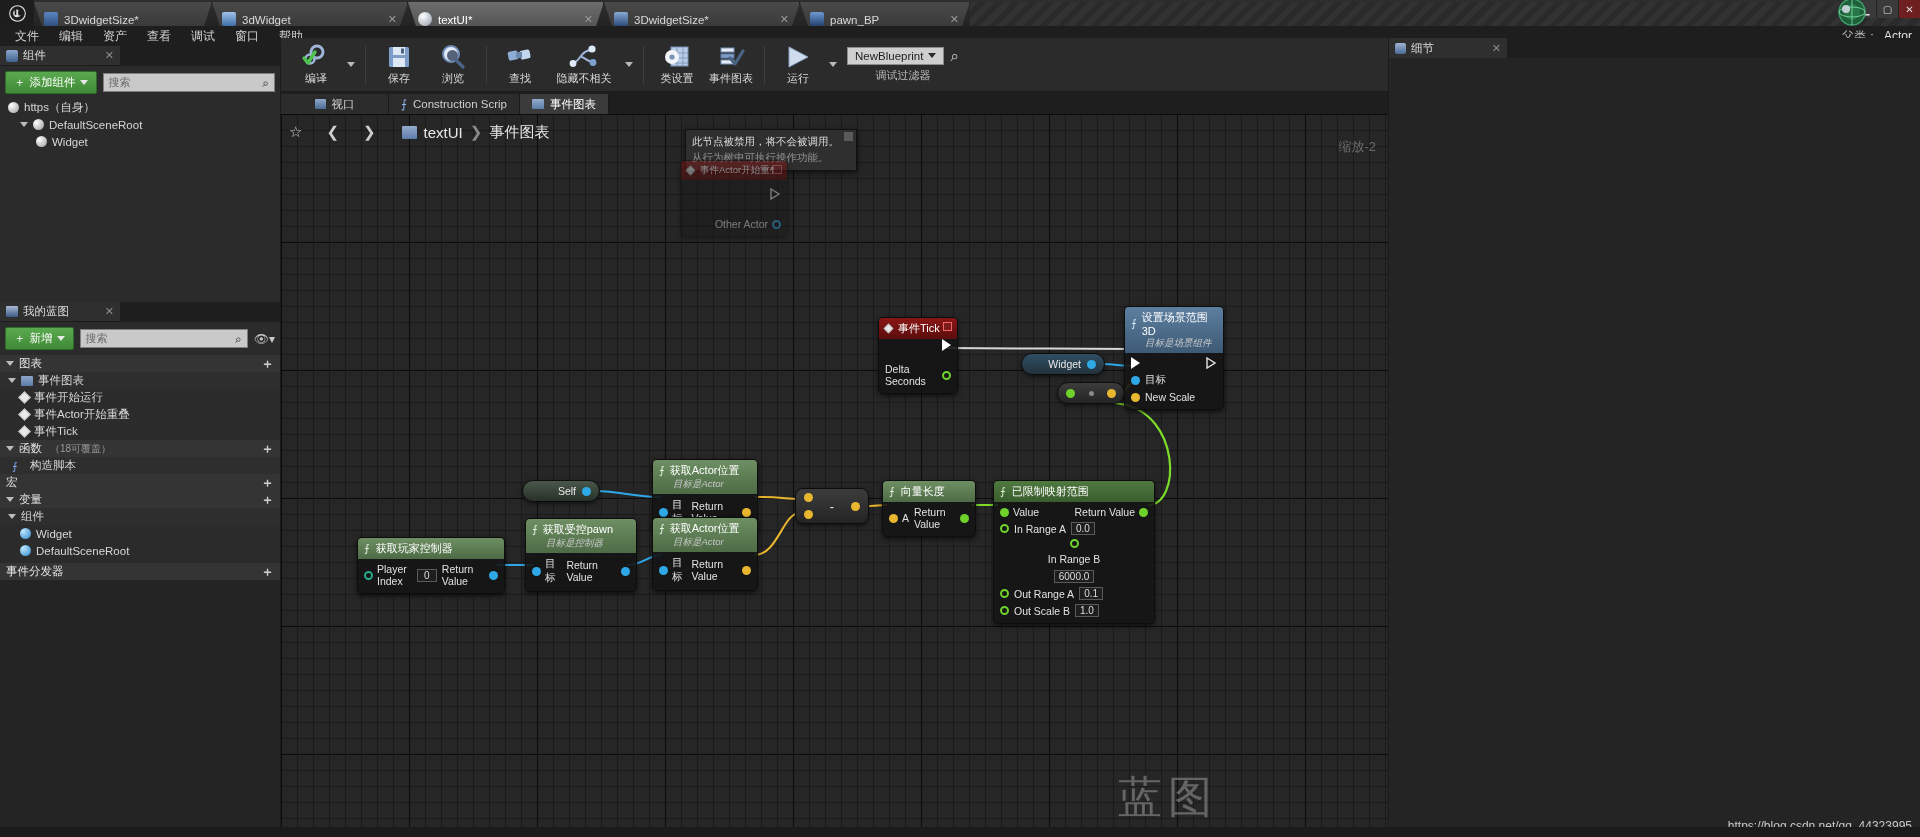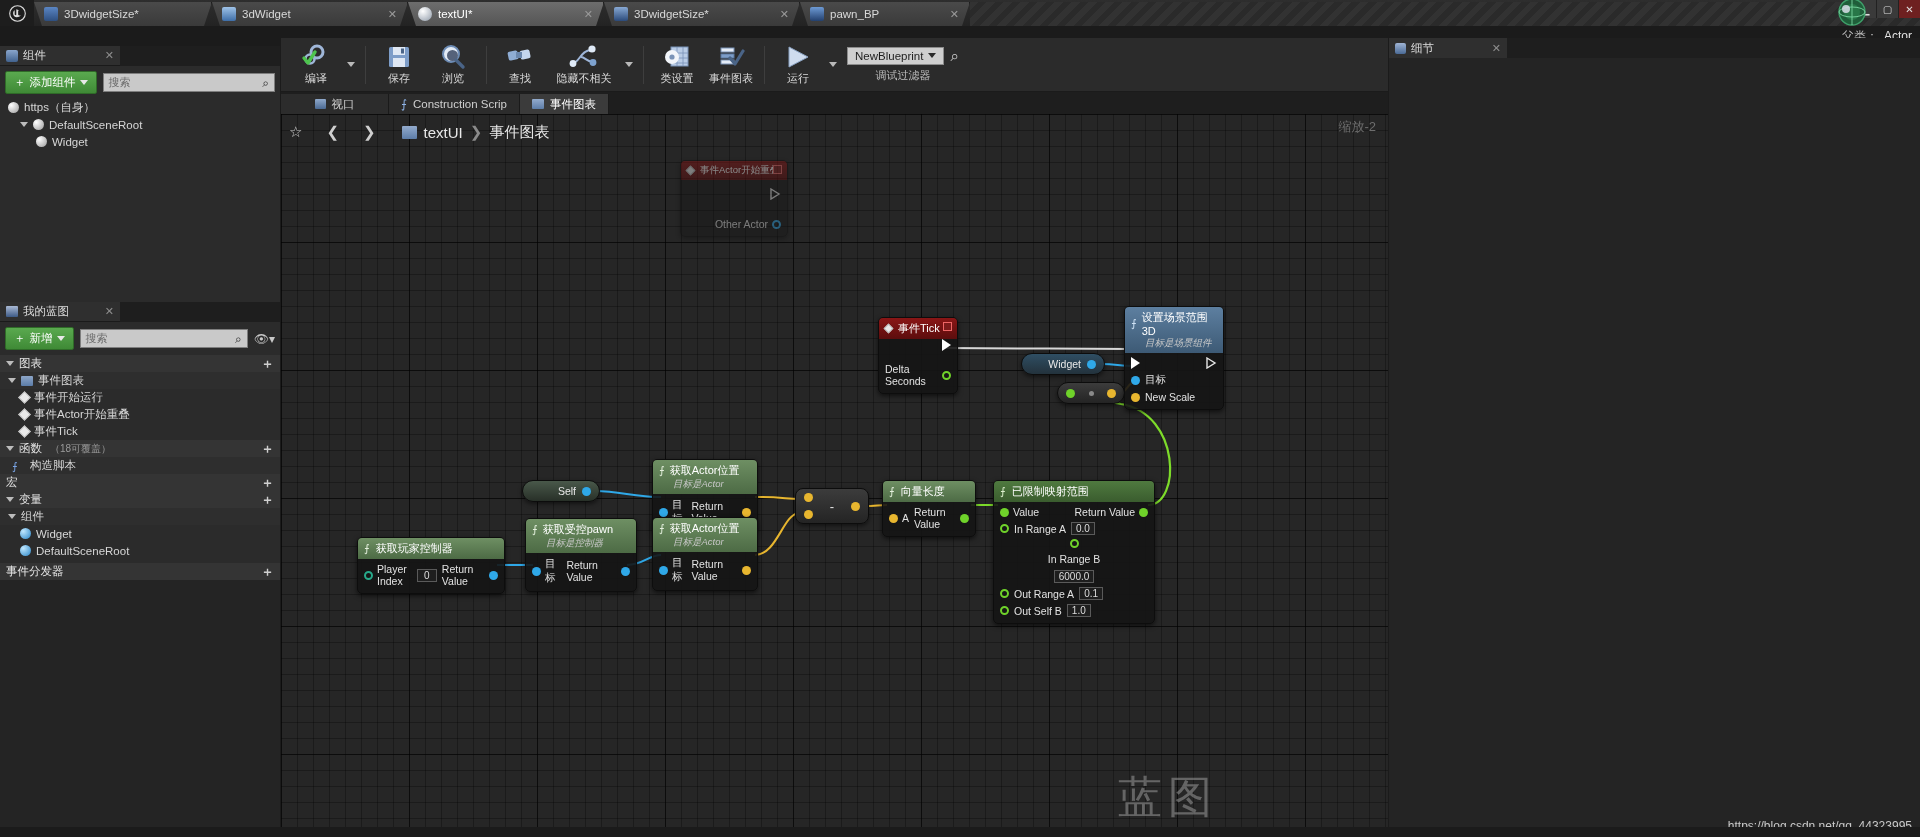--- a/index.html
+++ b/index.html
@@ -7,21 +7,21 @@
     font-family:"Liberation Sans","DejaVu Sans",sans-serif; color:#ccc; }
   .app { position:relative; width:1920px; height:837px; }
 
   
   .titlebar { position:absolute; left:0; top:0; width:1920px; height:26px;
      background:linear-gradient(#2e2e2e,#232323); display:flex; align-items:flex-end; }
   .ue-logo { width:34px; height:26px; display:flex; align-items:center; justify-content:center;
      background:#1d1d1d; }
   .ue-logo svg { display:block; }
   .tabs { display:flex; align-items:flex-end; height:26px; }
-  .tab { height:24px; display:flex; align-items:center; gap:6px; padding:0 10px 0 10px;
+  .tab { height:24px; display:flex; align-items:flex-end; gap:6px; padding:0 10px 0 10px;
      font-size:11.5px; color:#d8d8d8; background:linear-gradient(#4a4a4a,#3a3a3a);
      border-right:1px solid #1c1c1c; position:relative; min-width:150px;
      clip-path:polygon(0 0,100% 0,calc(100% - 8px) 100%, 8px 100%); }
   .tab.active { background:linear-gradient(#6d6d6d,#555); color:#fff; }
   .tab .tclose { margin-left:auto; font-size:11px; color:#9a9a9a; }
   .tab .ticon { width:14px; height:14px; display:inline-block; border-radius:2px; }
   .tabstrip-filler { flex:1; height:24px;
      background:repeating-linear-gradient(135deg,#323232 0 6px,#2a2a2a 6px 12px); }
   .winbtns { position:absolute; right:0; top:0; height:20px; display:flex; }
   .winbtn { width:22px; height:18px; display:flex; align-items:center; justify-content:center;
@@ -104,21 +104,21 @@
        linear-gradient(to bottom, rgba(0,0,0,.28) 1px, transparent 1px),
        linear-gradient(to right, rgba(0,0,0,.55) 1px, transparent 1px),
        linear-gradient(to bottom, rgba(0,0,0,.55) 1px, transparent 1px);
      background-size: 16px 16px, 16px 16px, 128px 128px, 128px 128px;
      overflow:hidden; }
   .gheader { position:absolute; left:0; top:0; width:1107px; height:36px;
      display:flex; align-items:center; gap:10px; padding-left:8px; }
   .gh-ico { color:#cfcfcf; font-size:15px; }
   .gh-crumb { display:flex; align-items:center; gap:7px; font-size:15px; color:#e9e9e9; }
   .gh-chip { width:15px;height:13px;background:linear-gradient(#93abcd,#5d7da8);border-radius:1px;}
-  .zoomlbl { position:absolute; right:12px; top:4px; font-size:13px; color:#6d6d6d; }
+  .zoomlbl { position:absolute; right:12px; top:24px; font-size:13px; color:#6d6d6d; }
 
   .svgwrap { position:absolute; left:0; top:0; width:1107px; height:723px; pointer-events:none; }
 
   
   .node { position:absolute; border-radius:5px; border:1px solid #0d0d0d;
      background:#151515e6; box-shadow:0 2px 5px rgba(0,0,0,.6); }
   .nhead { display:flex; align-items:center; gap:6px; padding:3px 6px;
      border-radius:4px 4px 0 0; font-size:11px; color:#fff; }
   .nhead .sub { font-size:9.5px; color:#c8c8c8; font-style:italic; }
   .nhead.ev { background:linear-gradient(#8a1616,#5c0d0d); }
@@ -206,20 +206,29 @@
       </div>
     </div>
     <div class="tabstrip-filler"></div>
     <div class="winbtns">
       <div class="winbtn">▁</div>
       <div class="winbtn">▢</div>
       <div class="winbtn close">✕</div>
     </div>
   </div>
 
+  <div class="menubar">
+    <span class="menuitem">文件</span>
+    <span class="menuitem">编辑</span>
+    <span class="menuitem">资产</span>
+    <span class="menuitem">查看</span>
+    <span class="menuitem">调试</span>
+    <span class="menuitem">窗口</span>
+    <span class="menuitem">帮助</span>
+  </div>
   <div class="menuright">
     <span>父类：</span>
     <span class="cls">Actor</span>
   </div>
   <div class="globe" style="position:absolute;right:46px;top:0;">
     <svg width="46" height="42" viewBox="0 0 46 42">
       <circle cx="26" cy="12" r="13" fill="#1f5e3a" stroke="#3ea06a" stroke-width="1.4"></circle>
       <circle cx="26" cy="12" r="8" fill="#2a7d4c" opacity=".8"></circle>
       <ellipse cx="26" cy="12" rx="13" ry="5" fill="none" stroke="#79d6a0" stroke-width=".9"></ellipse>
       <path d="M26 -1 v26" stroke="#79d6a0" stroke-width=".9" fill="none"></path>
@@ -485,20 +494,25 @@
 
       <path d="M474 383 C 494 383, 500 384, 518 385" stroke="#e8b62f" stroke-width="2" fill="none"></path>
 
       <path d="M474 441 C 496 441, 502 400, 518 399" stroke="#e8b62f" stroke-width="2" fill="none"></path>
 
       <path d="M584 392 C 594 392, 598 391, 606 391" stroke="#e8b62f" stroke-width="2" fill="none"></path>
 
       <path d="M690 391 C 702 391, 708 391, 717 391" stroke="#7ddb2a" stroke-width="2" fill="none"></path>
     </svg>
 
+    <div class="tooltip" style="left:404px; top:15px;">
+      <span class="closeX"></span>
+      <div>此节点被禁用，将不会被调用。</div>
+      <div style="opacity:.55;">从行为树中可执行操作功能。</div>
+    </div>
 
     <div class="node" style="left:399px; top:46px; width:108px; opacity:.45;">
       <div class="nhead ev">
         <span class="dia" style="width:7px;height:7px;"></span>
         <span style="font-size:9.5px;">事件Actor开始重叠</span>
         <span class="ncollapse"></span>
       </div>
       <div class="nbody" style="padding-top:8px;">
         <div class="prow" style="justify-content:flex-end;">
           <svg width="11" height="12">
@@ -711,21 +725,21 @@
           <span>In Range B</span>
           <span class="val">6000.0</span>
         </div>
         <div class="prow" style="justify-content:flex-start;gap:5px;">
           <span class="pin hollow-green"></span>
           <span>Out Range A</span>
           <span class="val">0.1</span>
         </div>
         <div class="prow" style="justify-content:flex-start;gap:5px;">
           <span class="pin hollow-green"></span>
-          <span>Out Self B</span>
+          <span>Out Scale B</span>
           <span class="val">1.0</span>
         </div>
       </div>
     </div>
 
     <div class="wm" style="right:170px;bottom:10px;">蓝图</div>
   </div>
 
   <div class="rightcol">
     <div class="rtabrow">

